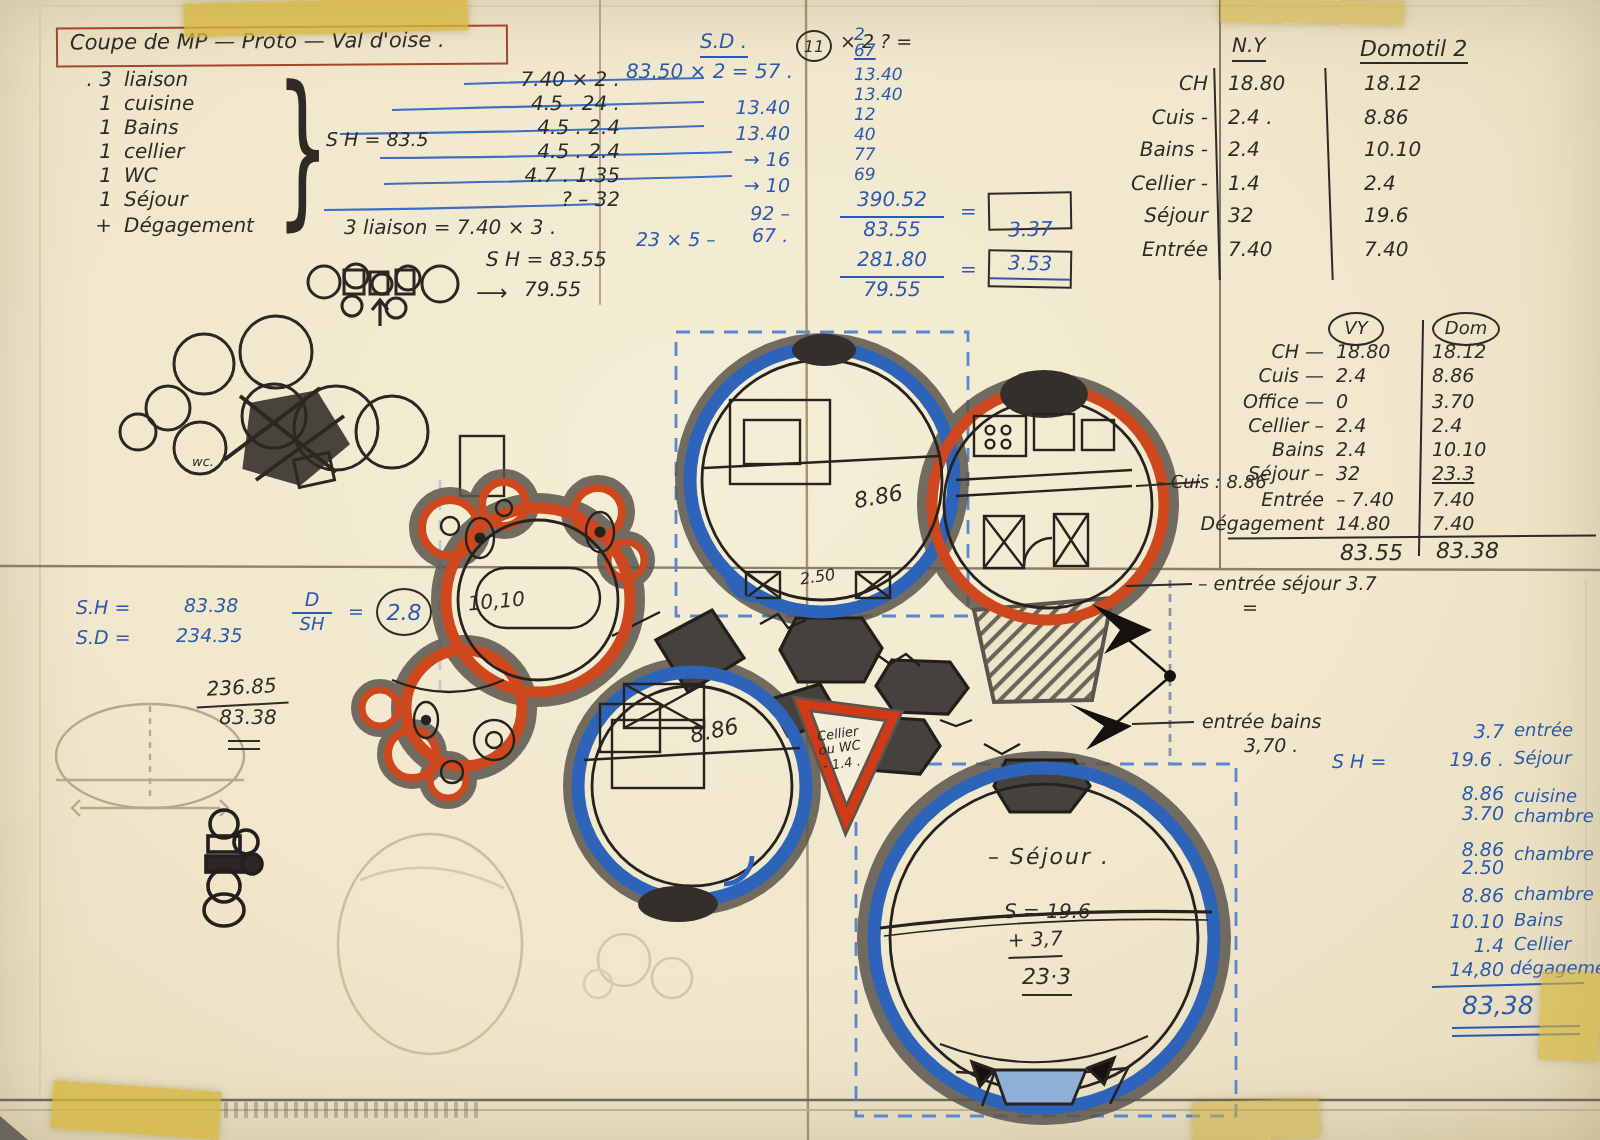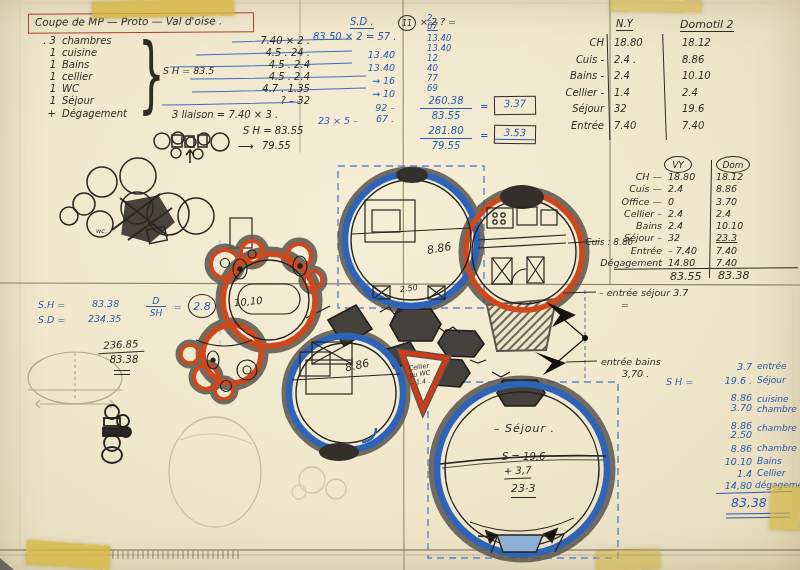--- a/index.html
+++ b/index.html
@@ -265,21 +265,21 @@
 
   <polygon points="0,558 14,570 0,570" fill="#6b665c"></polygon>
 </svg>
 
 <div class="box" style="left:28px;top:13px;width:224px;height:18px;border-color:#a8442e;transform:rotate(-0.4deg);">
   <div class="t" style="left:6px;top:2px;font-size:10.5px;">Coupe de MP — Proto — Val d'oise .</div>
 </div>
 
 <div>
   <div class="t rt" style="left:34px;top:36px;width:22px;font-size:10px;">. 3</div>
-  <div class="t" style="left:62px;top:36px;font-size:10px;">chambres</div>
+  <div class="t" style="left:62px;top:36px;font-size:10px;">liaison</div>
   <div class="t rt" style="left:34px;top:48px;width:22px;font-size:10px;">1</div>
   <div class="t" style="left:62px;top:48px;font-size:10px;">cuisine</div>
   <div class="t rt" style="left:34px;top:60px;width:22px;font-size:10px;">1</div>
   <div class="t" style="left:62px;top:60px;font-size:10px;">Bains</div>
   <div class="t rt" style="left:34px;top:72px;width:22px;font-size:10px;">1</div>
   <div class="t" style="left:62px;top:72px;font-size:10px;">cellier</div>
   <div class="t rt" style="left:34px;top:84px;width:22px;font-size:10px;">1</div>
   <div class="t" style="left:62px;top:84px;font-size:10px;">WC</div>
   <div class="t rt" style="left:34px;top:96px;width:22px;font-size:10px;">1</div>
   <div class="t" style="left:62px;top:96px;font-size:10px;">Séjour</div>
@@ -320,25 +320,25 @@
 <div>
   <div class="t bl" style="left:427px;top:14px;font-size:8.5px;">2</div>
   <div class="t bl" style="left:427px;top:22px;font-size:8.5px;text-decoration:underline;">67</div>
   <div class="t bl" style="left:427px;top:34px;font-size:8.5px;">13.40</div>
   <div class="t bl" style="left:427px;top:44px;font-size:8.5px;">13.40</div>
   <div class="t bl" style="left:427px;top:54px;font-size:8.5px;">12</div>
   <div class="t bl" style="left:427px;top:64px;font-size:8.5px;">40</div>
   <div class="t bl" style="left:427px;top:74px;font-size:8.5px;">77</div>
   <div class="t bl" style="left:427px;top:84px;font-size:8.5px;">69</div>
 
-  <div class="t bl ctr" style="left:420px;top:96px;width:52px;font-size:10px;border-bottom:1.3px solid #2b59ae;padding-bottom:1px;">260.38</div>
+  <div class="t bl ctr" style="left:420px;top:96px;width:52px;font-size:10px;border-bottom:1.3px solid #2b59ae;padding-bottom:1px;">390.52</div>
   <div class="t bl ctr" style="left:420px;top:111px;width:52px;font-size:10px;">83.55</div>
   <div class="t bl" style="left:480px;top:102px;font-size:10px;">=</div>
   <div class="box" style="left:494px;top:96px;width:40px;height:17px;transform:rotate(-1deg);">
-    <div class="t bl ctr" style="left:0;top:2px;width:40px;font-size:10px;">3.37</div>
+    <div class="t bl ctr" style="left:0;top:14px;width:40px;font-size:10px;">3.37</div>
   </div>
 
   <div class="t bl ctr" style="left:420px;top:126px;width:52px;font-size:10px;border-bottom:1.3px solid #2b59ae;padding-bottom:1px;">281.80</div>
   <div class="t bl ctr" style="left:420px;top:141px;width:52px;font-size:10px;">79.55</div>
   <div class="t bl" style="left:480px;top:131px;font-size:10px;">=</div>
   <div class="box" style="left:494px;top:125px;width:40px;height:17px;transform:rotate(1deg);">
     <div class="t bl ctr" style="left:0;top:2px;width:40px;font-size:10px;border-bottom:1px solid #2b59ae;">3.53</div>
   </div>
 </div>
 

